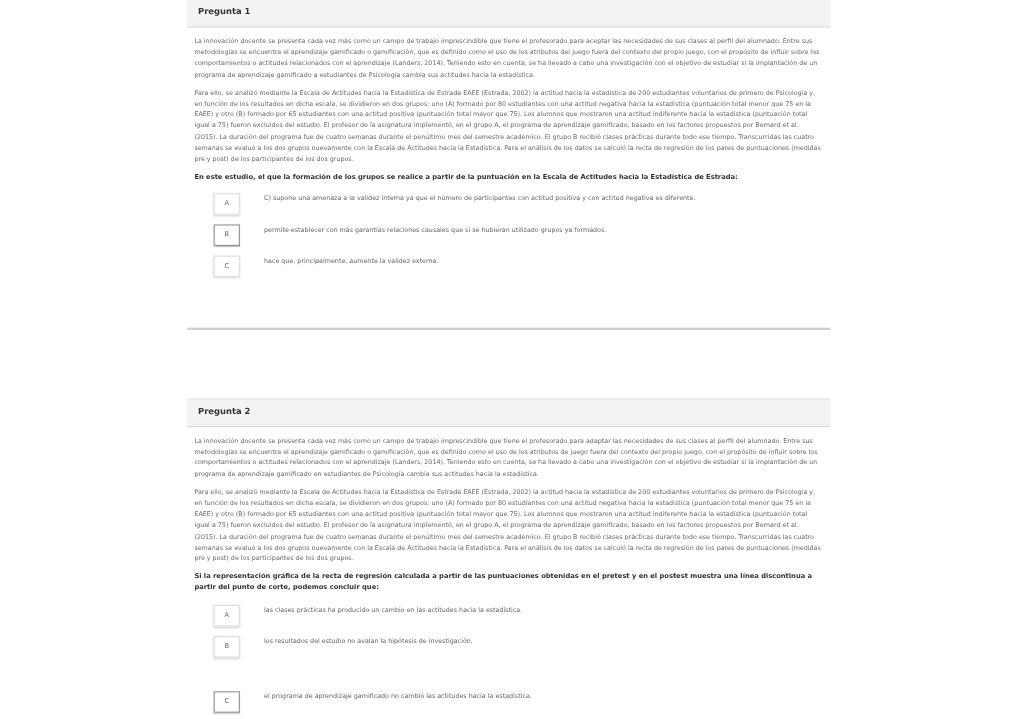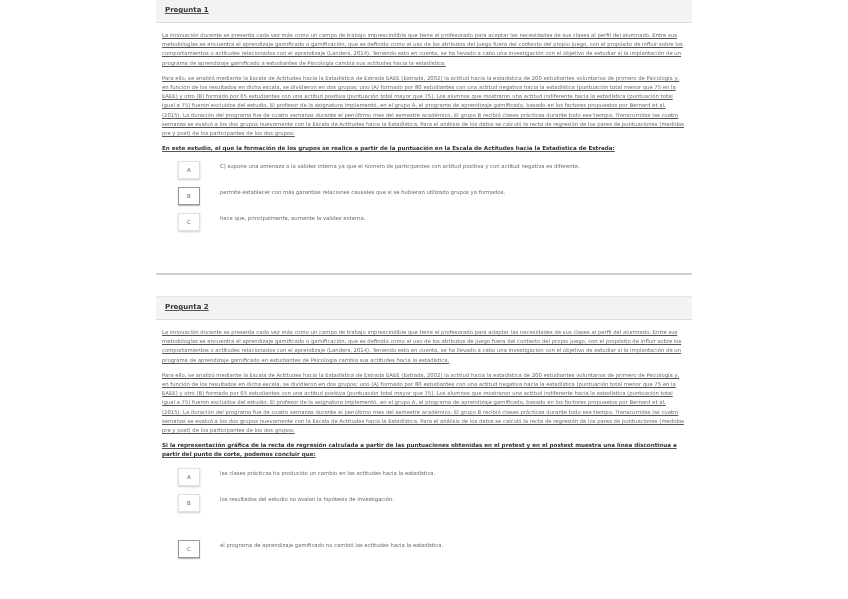--- a/index.html
+++ b/index.html
@@ -1,23 +1,23 @@
 <!DOCTYPE html>
 <html><head>
   <meta charset="utf-8">
   <style>
     html, body { margin: 0; padding: 0; background: #ffffff; }
     body { width: 848px; height: 599px; overflow: hidden; position: relative;
       font-family: "DejaVu Sans", sans-serif; color: #555; }
-    .question { position: absolute; left: 156px; width: 536px; text-decoration: underline; }
+    .question { position: absolute; left: 156px; width: 536px; }
     #q1 { top: 0; }
     #q2 { top: 296px; }
     .qhead { background: #f3f3f3; height: 22px; border-bottom: 1px solid #dcdcdc; padding-left: 9px;
       font-size: 7px; font-weight: bold; color: #333; line-height: 20px; }
-    #q2 .qhead { border-top: 1px solid #e6e6e6; }
+    #q2 .qhead { border-top: 1px solid #e6e6e6; margin-top: 36px; }
     .qbody { padding: 8px 6px 0 6px; }
     .para { font-size: 5.3px; line-height: 9.2px; color: #6a6a6a; margin: 0 0 6px 0; text-align: left; }
     .prompt { font-size: 5.6px; line-height: 9.2px; color: #333; font-weight: bold; margin: 2px 0 8px 0; }
     .option { position: relative; height: 26px; }
     .opt-btn { position: absolute; left: 16px; width: 20px; height: 16px; border: 1px solid #e0e0e0;
       box-shadow: 0 1px 2px #ccc; background: #fff; font-size: 5.5px; color: #666; text-align: center; line-height: 16px; }
     .opt-btn.selected { border: 1px solid #999; box-shadow: 0 1px 1px #bbb; }
     .opt-text { position: absolute; left: 58px; top: 2px; font-size: 5.3px; color: #666; }
     .divider { position: absolute; left: 156px; width: 536px; top: 273px; height: 2px; background: #cfcfcf; }
   </style>

